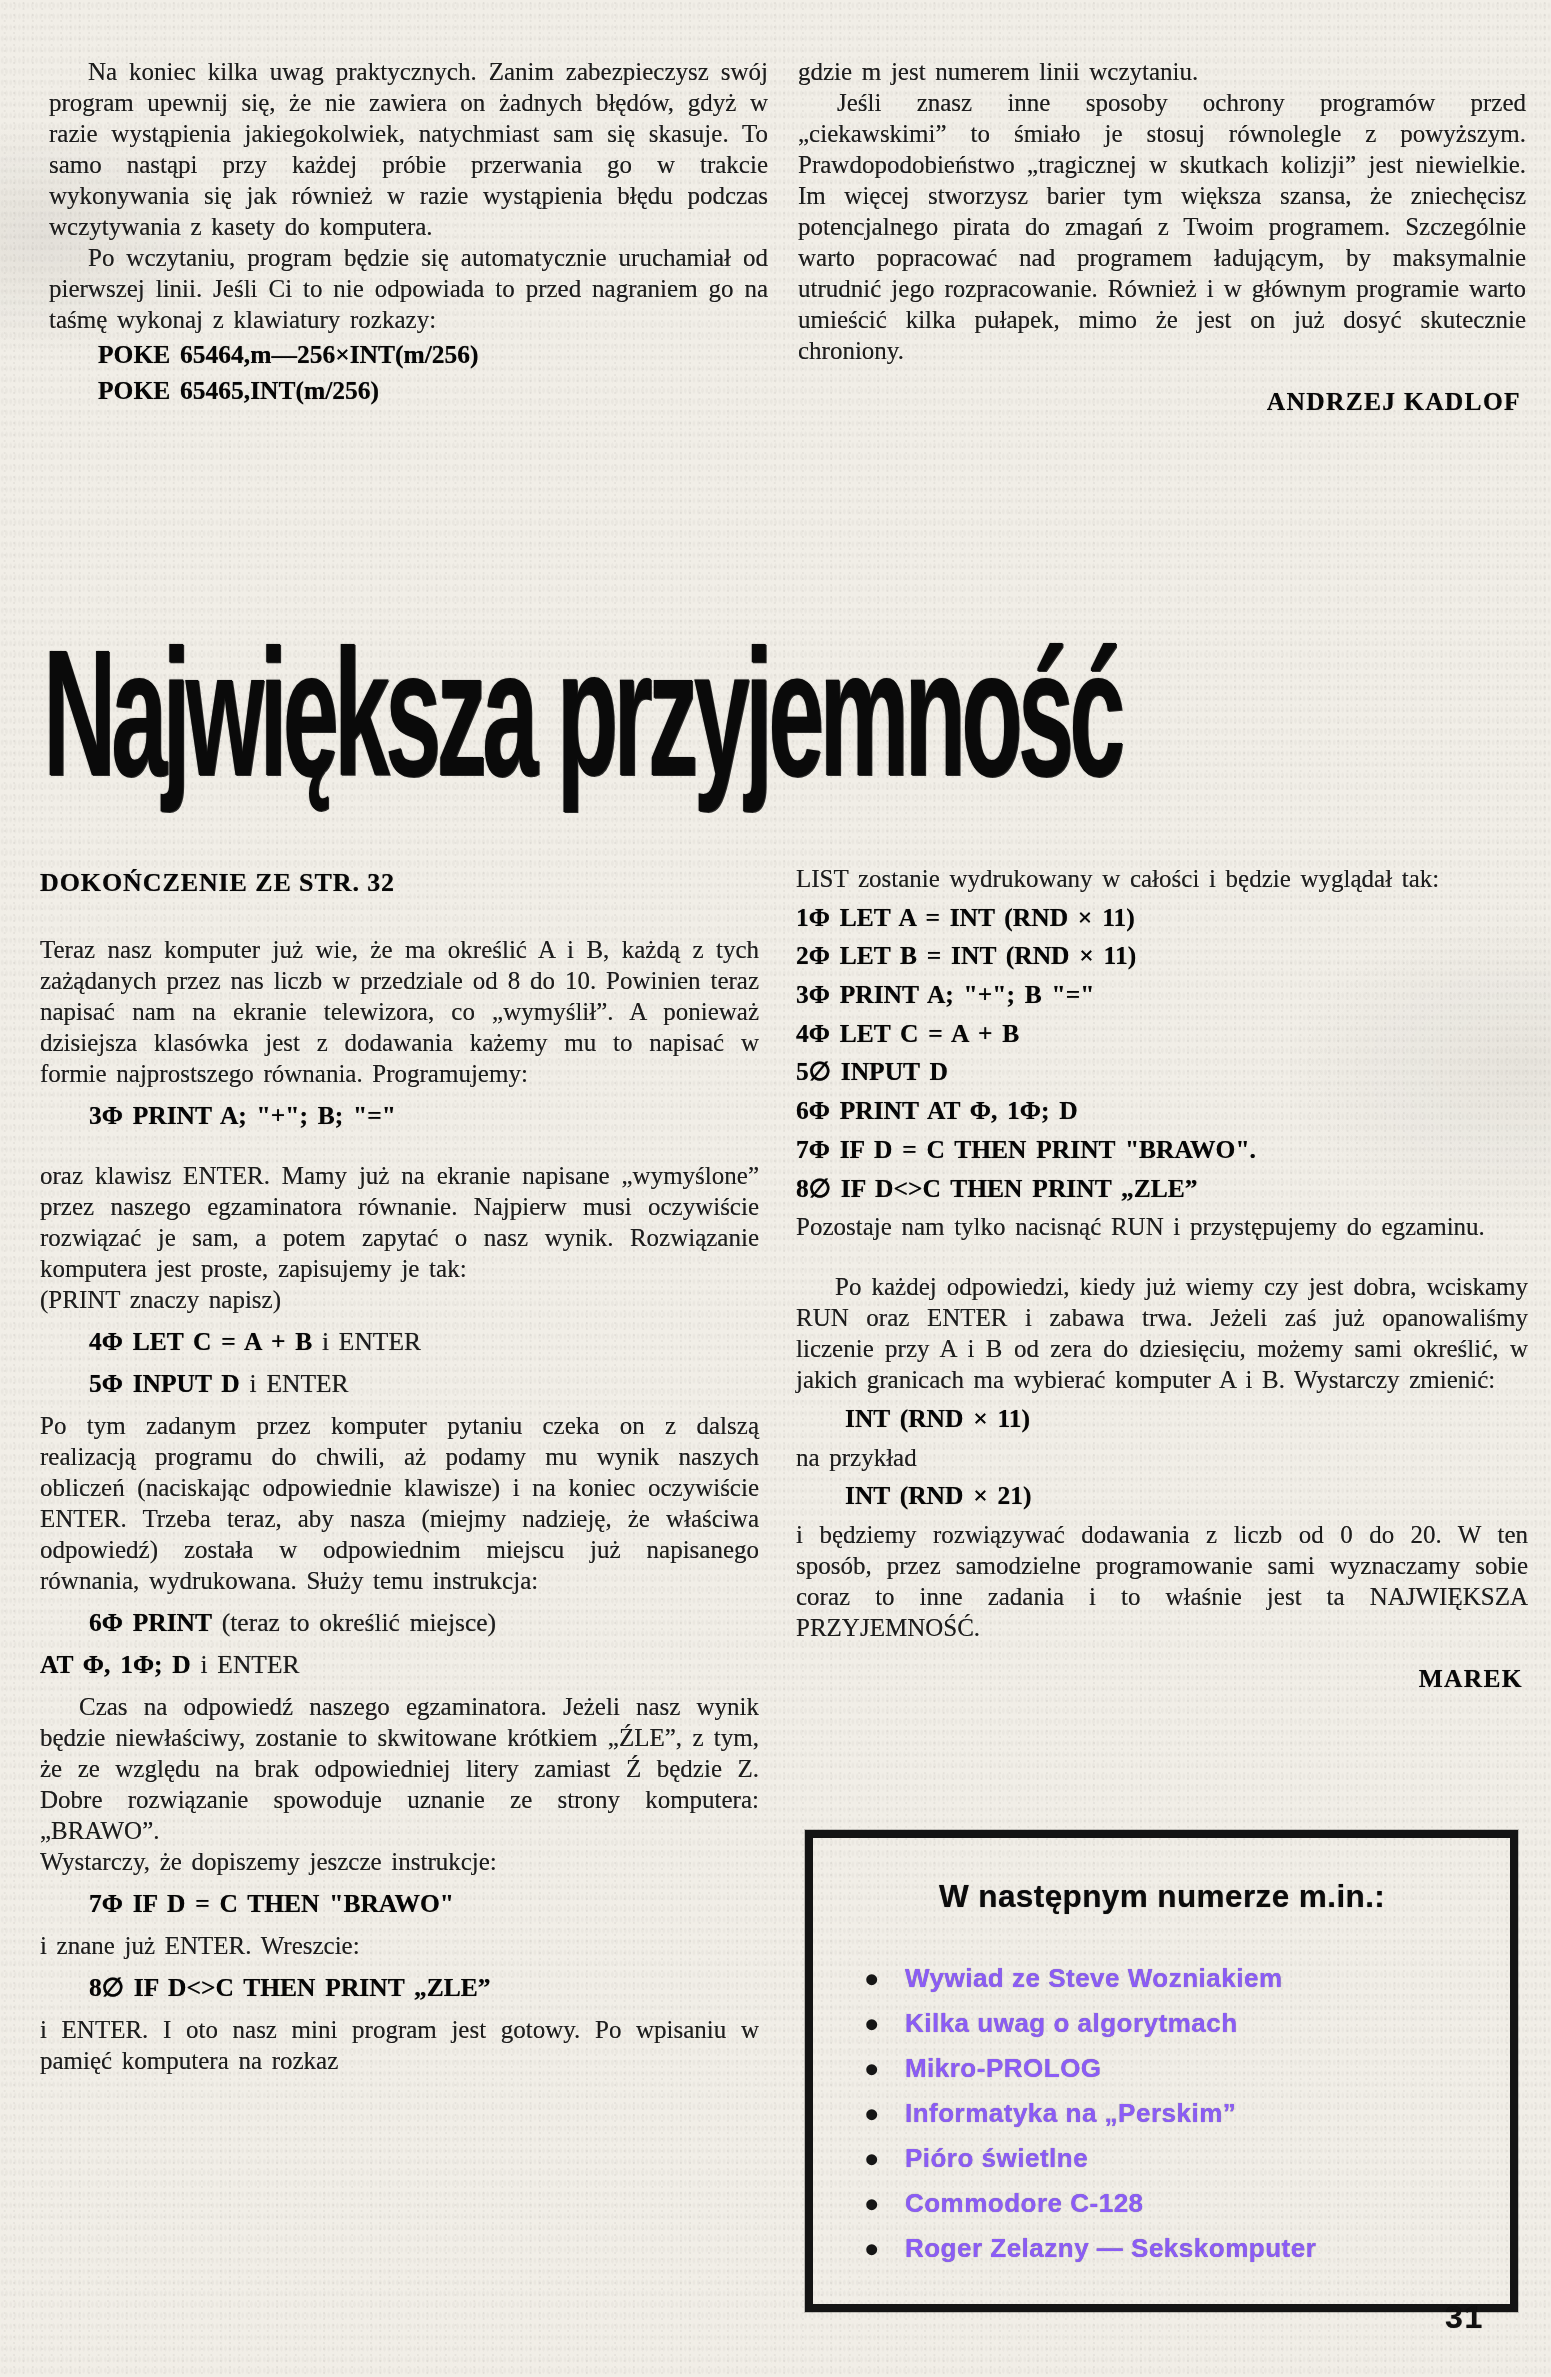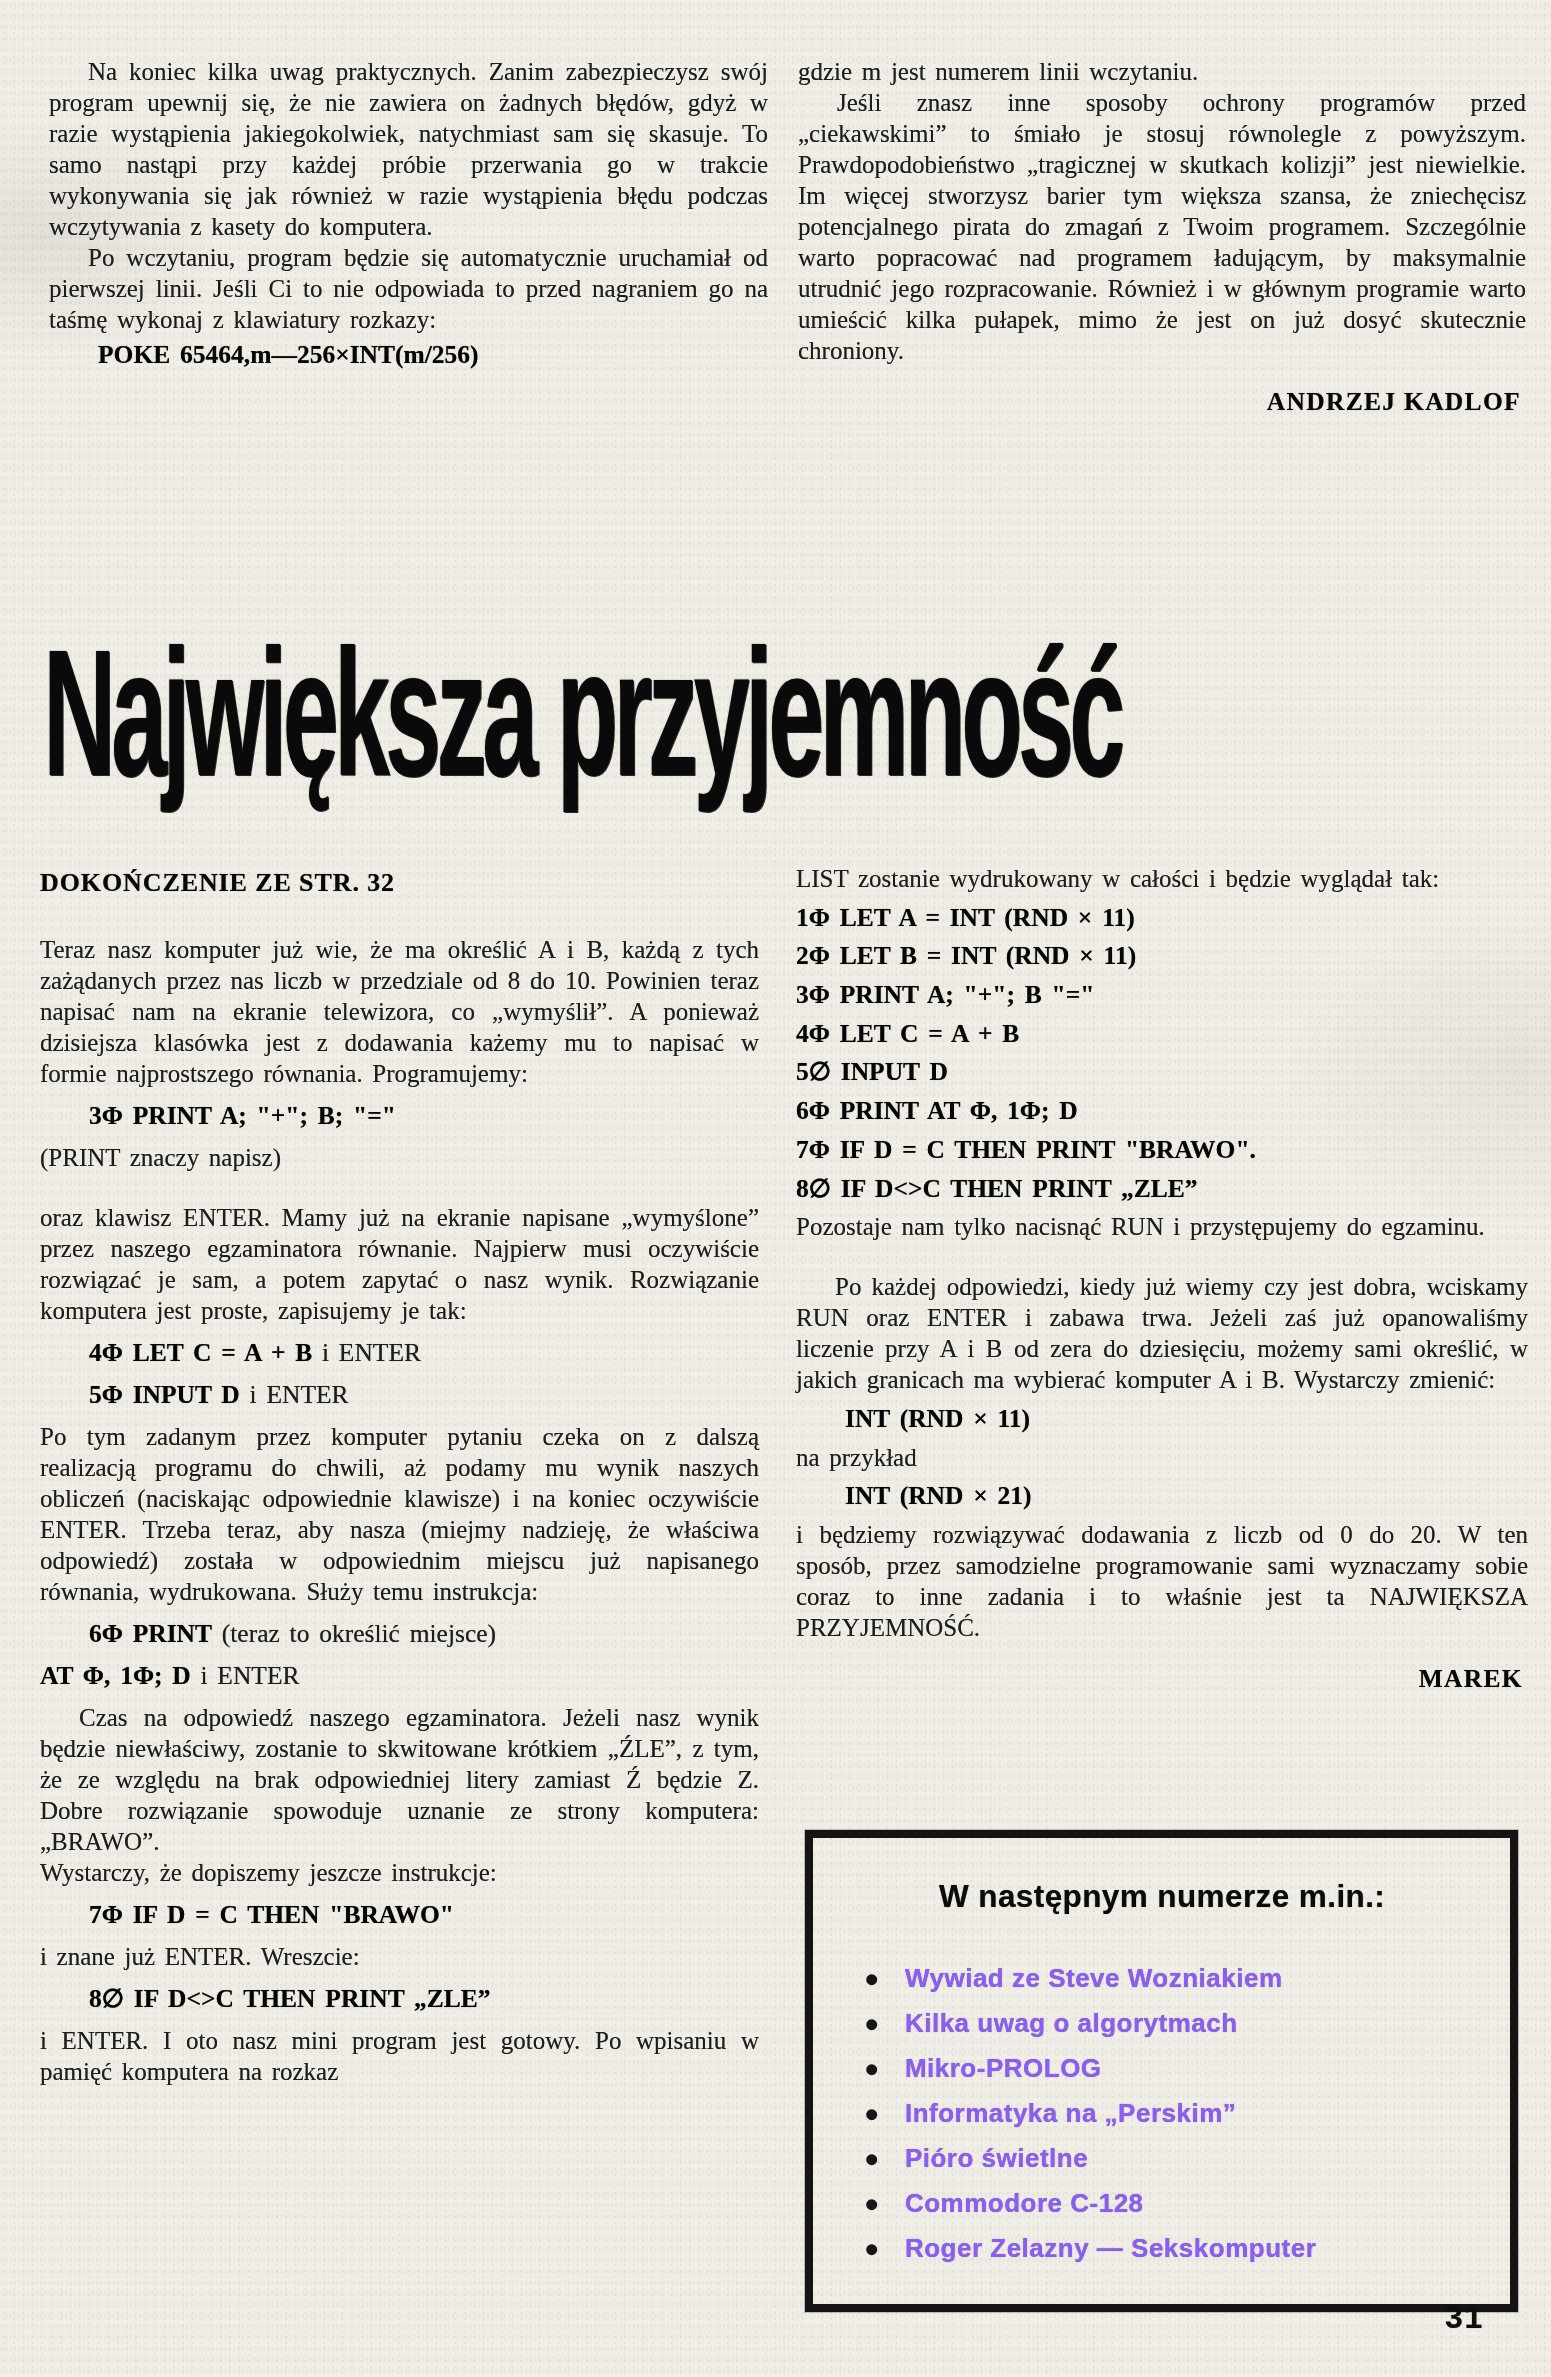--- a/index.html
+++ b/index.html
@@ -61,35 +61,36 @@
     font:700 32px/34px "Liberation Sans", sans-serif;color:#101010;
     letter-spacing:1.7px;text-shadow:0 0 0.9px rgba(0,0,0,0.6);}
 </style>
 </head>
 <body>
 
 <section id="top-left" class="col">
     <p class="para indent">Na koniec kilka uwag praktycznych. Zanim zabezpieczysz swój program upewnij się, że nie zawiera on żadnych błędów, gdyż w razie wystąpienia jakiegokolwiek, natychmiast sam się skasuje. To samo nastąpi przy każdej próbie przerwania go w trakcie wykonywania się jak również w razie wystąpienia błędu podczas wczytywania z kasety do komputera.</p>
     <p class="para indent">Po wczytaniu, program będzie się automatycznie uruchamiał od pierwszej linii. Jeśli Ci to nie odpowiada to przed nagraniem go na taśmę wykonaj z klawiatury rozkazy:</p>
     <p class="code ind"><b>POKE 65464,m—256×INT(m/256)</b></p>
+    <p class="code ind"><b>POKE 65465,INT(m/256)</b></p>
   </section>
 <section id="top-right" class="col">
     <p class="para">gdzie m jest numerem linii wczytaniu.</p>
     <p class="para indent">Jeśli znasz inne sposoby ochrony programów przed „ciekawskimi” to śmiało je stosuj równolegle z powyższym. Prawdopodobieństwo „tragicznej w skutkach kolizji” jest niewielkie. Im więcej stworzysz barier tym większa szansa, że zniechęcisz potencjalnego pirata do zmagań z Twoim programem. Szczególnie warto popracować nad programem ładującym, by maksymalnie utrudnić jego rozpracowanie. Również i w głównym programie warto umieścić kilka pułapek, mimo że jest on już dosyć skutecznie chroniony.</p>
     <p class="byline">ANDRZEJ KADLOF</p>
   </section>
 
 <h1 id="headline">Największa przyjemność</h1>
 
 <section id="main-left" class="col">
     <h3 class="sec-h">DOKOŃCZENIE ZE STR. 32</h3>
     <p class="para">Teraz nasz komputer już wie, że ma określić A i B, każdą z tych zażądanych przez nas liczb w przedziale od 8 do 10. Powinien teraz napisać nam na ekranie telewizora, co „wymyślił”. A ponieważ dzisiejsza klasówka jest z dodawania każemy mu to napisać w formie najprostszego równania. Programujemy:</p>
     <p class="code ind"><b>3Φ PRINT A; "+"; B; "="</b></p>
+    <p class="para gap">oraz klawisz ENTER. Mamy już na ekranie napisane „wymyślone” przez naszego egzaminatora równanie. Najpierw musi oczywiście rozwiązać je sam, a potem zapytać o nasz wynik. Rozwiązanie komputera jest proste, zapisujemy je tak:</p>
     <p class="para">(PRINT znaczy napisz)</p>
-    <p class="para gap">oraz klawisz ENTER. Mamy już na ekranie napisane „wymyślone” przez naszego egzaminatora równanie. Najpierw musi oczywiście rozwiązać je sam, a potem zapytać o nasz wynik. Rozwiązanie komputera jest proste, zapisujemy je tak:</p>
     <p class="code ind"><b>4Φ LET C = A + B</b><span class="tail"> i ENTER</span></p>
     <p class="code ind"><b>5Φ INPUT D</b><span class="tail"> i ENTER</span></p>
     <p class="para">Po tym zadanym przez komputer pytaniu czeka on z dalszą realizacją programu do chwili, aż podamy mu wynik naszych obliczeń (naciskając odpowiednie klawisze) i na koniec oczywiście ENTER. Trzeba teraz, aby nasza (miejmy nadzieję, że właściwa odpowiedź) została w odpowiednim miejscu już napisanego równania, wydrukowana. Służy temu instrukcja:</p>
     <p class="code ind"><b>6Φ  PRINT</b><span class="tail">  (teraz to określić miejsce)</span></p>
     <p class="code"><b>AT Φ, 1Φ; D</b><span class="tail"> i ENTER</span></p>
     <p class="para indent">Czas na odpowiedź naszego egzaminatora. Jeżeli nasz wynik będzie niewłaściwy, zostanie to skwitowane krótkiem „ŹLE”, z tym, że ze względu na brak odpowiedniej litery zamiast Ź będzie Z. Dobre rozwiązanie spowoduje uznanie ze strony komputera: „BRAWO”.</p>
     <p class="para">Wystarczy, że dopiszemy jeszcze instrukcje:</p>
     <p class="code ind"><b>7Φ IF D = C THEN "BRAWO"</b></p>
     <p class="para">i znane już ENTER. Wreszcie:</p>
     <p class="code ind"><b>8∅ IF D&lt;&gt;C THEN PRINT „ZLE”</b></p>

